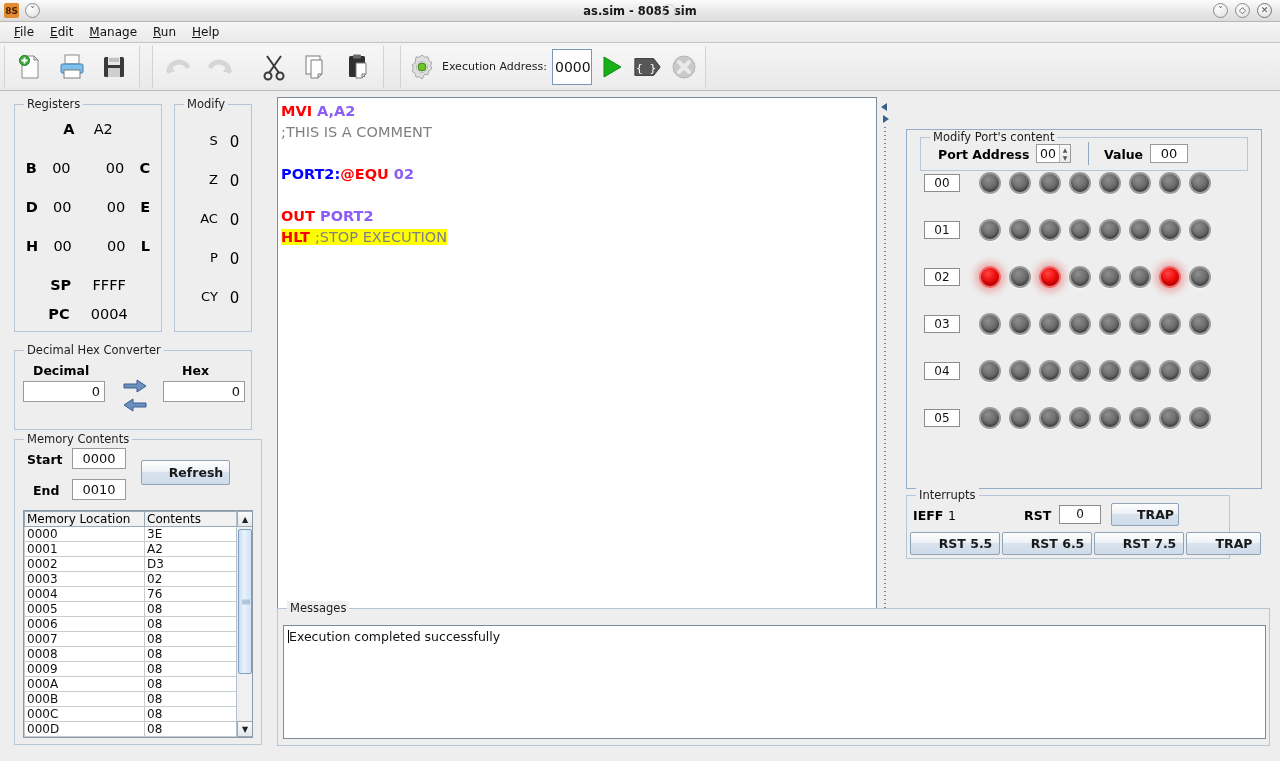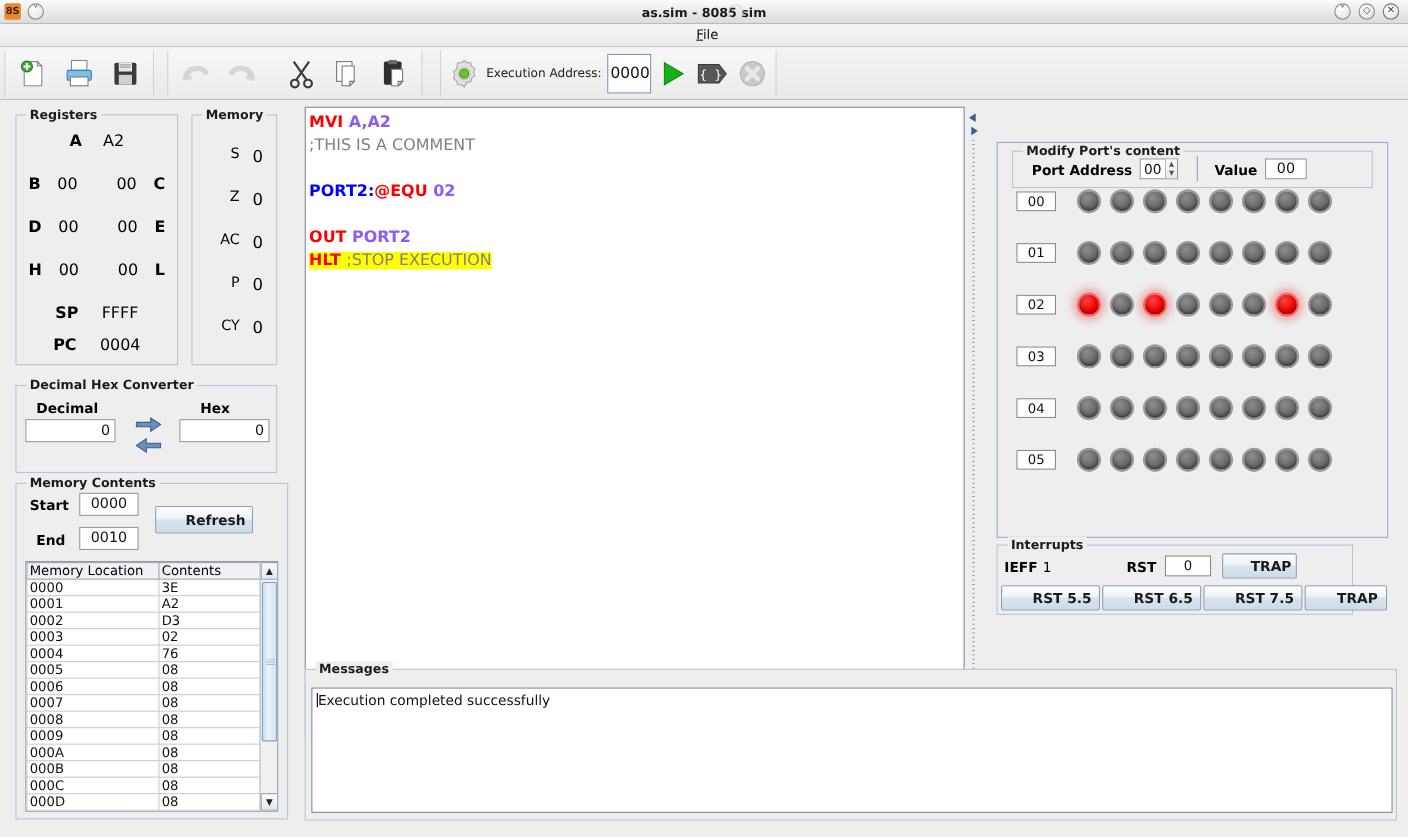--- a/index.html
+++ b/index.html
@@ -47,21 +47,21 @@
   }
   #titlebar .tb-right {
     margin-left:auto; display:flex; align-items:center; gap:7px; padding-right:8px;
   }
 
   
   #menubar {
     position:absolute; left:0; top:22px; width:1280px; height:21px;
     background: linear-gradient(#f6f6f6, #eaeaea);
     border-bottom:1px solid #c6c6c6;
-    display:flex; align-items:center; padding-left:6px;flex-direction:column;
+    display:flex; align-items:center; padding-left:6px;
   }
   .menu-item {
     padding: 2px 8px; font-size:12px; color:#111; cursor:default;
   }
   .menu-item .mn { text-decoration: underline; }
 
   
   #toolbar {
     position:absolute; left:0; top:43px; width:1280px; height:48px;
     background: linear-gradient(#f4f4f4, #e9e9e9);
@@ -98,21 +98,21 @@
 
   
   .group {
     position:absolute;
     border:1px solid #b6c6d8;
     background:#eeeeee;
   }
   .group > .g-title {
     position:absolute; top:-8px; left:9px;
     background:#eeeeee; padding:0 3px;
-    font-weight:bold; font-size:11.5px; color:#1c1c1c;
+    font-weight:normal; font-size:11.5px; color:#1c1c1c;
     white-space:nowrap;
   }
 
   
   #registers { left:14px; top:13px; width:148px; height:228px; }
   .reg-row { position:absolute; width:100%; text-align:center; font-size:14.5px; }
   .reg-b { font-weight:bold; }
   .reg-v { font-family:"DejaVu Sans", sans-serif; }
 
   
@@ -469,21 +469,21 @@
       <span class="reg-v">FFFF</span>
     </div>
     <div class="reg-row" style="top:201px;">
       <span class="reg-b">PC</span>
       <span style="display:inline-block;width:12px"></span>
       <span class="reg-v">0004</span>
     </div>
   </div>
 
   <div class="group" id="flags">
-    <div class="g-title">Memory</div>
+    <div class="g-title">Modify</div>
     <div class="flag-row" style="top:28px;">
       <span class="flag-name">S</span>
       <span class="flag-val">0</span>
     </div>
     <div class="flag-row" style="top:67px;">
       <span class="flag-name">Z</span>
       <span class="flag-val">0</span>
     </div>
     <div class="flag-row" style="top:106px;">
       <span class="flag-name">AC</span>

